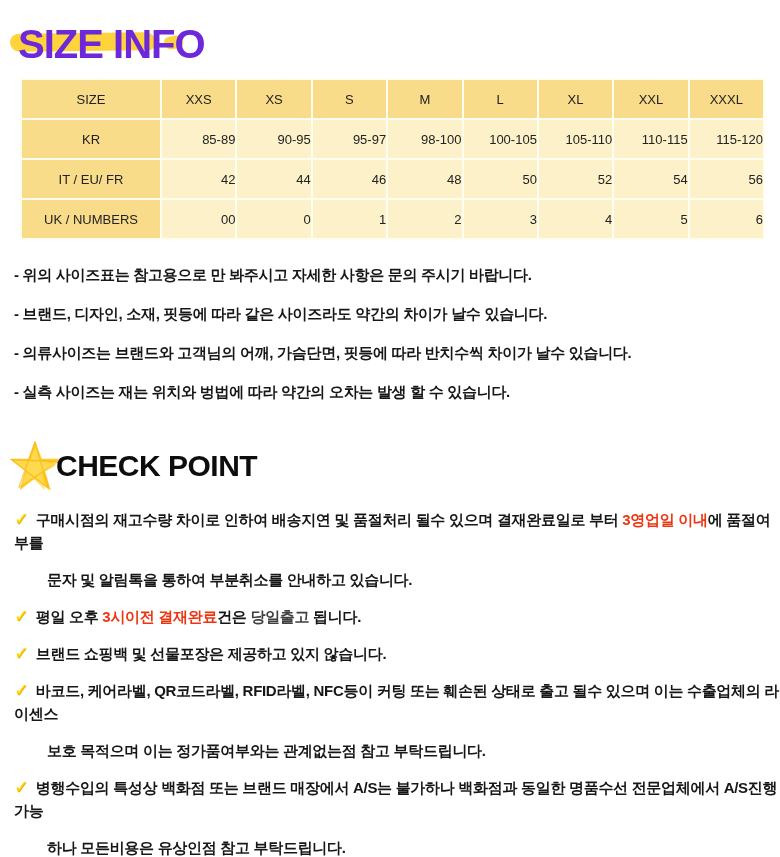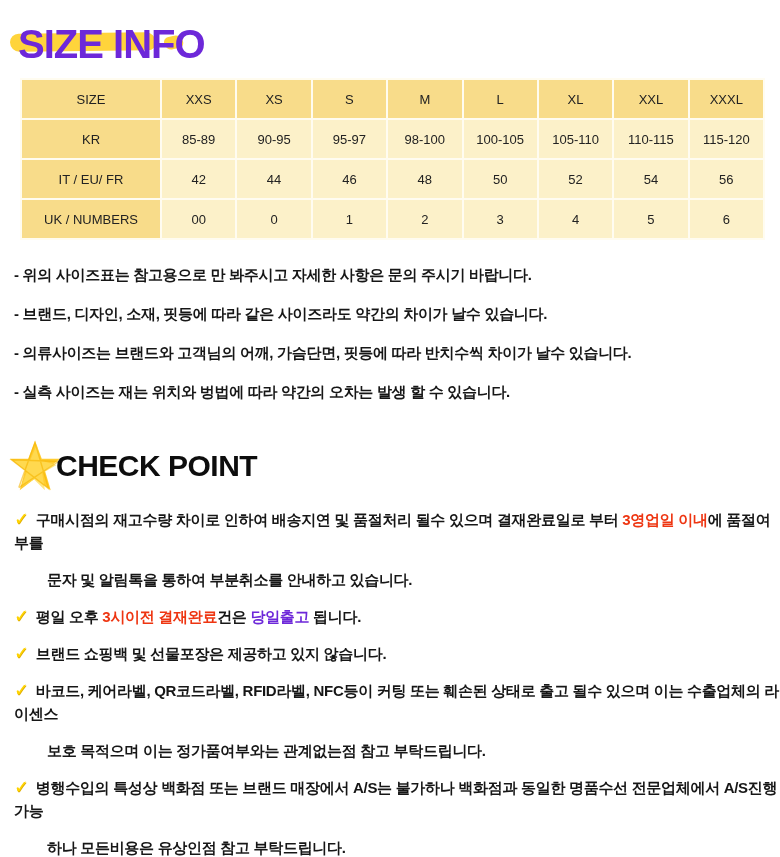--- a/index.html
+++ b/index.html
@@ -29,21 +29,21 @@
     margin:18px 0 0 20px;width:745px;border-collapse:collapse;table-layout:fixed;
     font-size:13px;
   }
   table.size-table col.label-col{width:140px;}
   table.size-table th,table.size-table td{
     height:40px;text-align:center;vertical-align:middle;
     border:2px solid var(--sep);font-weight:400;color:#222;
   }
   table.size-table thead th{background:var(--th-bg);}
   table.size-table tbody th{background:var(--th-bg);}
-  table.size-table tbody td{background:var(--td-bg);}
+  table.size-table tbody td{background:var(--td-bg);text-align:right;}
 
   
   ul.size-notes{margin:26px 0 0 14px;list-style:none;}
   ul.size-notes li{
     font-size:15px;font-weight:600;line-height:17px;margin-bottom:22px;color:#161616;
     letter-spacing:-0.3px;
   }
 
   
   .check-header{position:relative;margin:38px 0 0 8px;height:56px;display:flex;align-items:center;text-align:center;}
@@ -143,21 +143,21 @@
       <polygon points="30,3 37.5,23 58,23 41,36 47.5,58 30,45 13,58 19,36 2,23 22.5,23" fill="#ffc61a" opacity="0.9"></polygon>
       <polygon points="32,7 36,25 54,30 38,39 41,58 29,46 15,54 21,37 6,25 25,24" fill="#ffde59" opacity="0.75"></polygon>
       <polyline points="12,55 30,5 45,56 4,24 56,26 12,55" fill="none" stroke="#f5b400" stroke-width="1.6" opacity="0.6"></polyline>
     </svg>
     <span class="check-title">CHECK POINT</span>
   </div>
 
   <div class="check-items" id="check-items">
       <div class="check-line"><span class="check-icon">✓</span><span>구매시점의 재고수량 차이로 인하여 배송지연 및 품절처리 될수 있으며 결재완료일로 부터 </span><span style="color: rgb(238, 53, 17);">3영업일 이내</span><span>에 품절여부를</span></div>
       <div class="check-line cont"><span>문자 및 알림톡을 통하여 부분취소를 안내하고 있습니다.</span></div>
-      <div class="check-line"><span class="check-icon">✓</span><span>평일 오후 </span><span style="color: rgb(238, 53, 17);">3시이전 결재완료</span><span>건은 </span><span style="color: #6d28d9;">당일출고</span><span> 됩니다.</span></div>
+      <div class="check-line"><span class="check-icon">✓</span><span>평일 오후 </span><span style="color: rgb(238, 53, 17);">3시이전 결재완료</span><span>건은 </span><span style="color: #404040;">당일출고</span><span> 됩니다.</span></div>
       <div class="check-line"><span class="check-icon">✓</span><span>브랜드 쇼핑백 및 선물포장은 제공하고 있지 않습니다.</span></div>
       <div class="check-line"><span class="check-icon">✓</span><span>바코드, 케어라벨, QR코드라벨, RFID라벨, NFC등이 커팅 또는 훼손된 상태로 출고 될수 있으며 이는 수출업체의 라이센스</span></div>
       <div class="check-line cont"><span>보호 목적으며 이는 정가품여부와는 관계없는점 참고 부탁드립니다.</span></div>
       <div class="check-line"><span class="check-icon">✓</span><span>병행수입의 특성상 백화점 또는 브랜드 매장에서 A/S는 불가하나 백화점과 동일한 명품수선 전문업체에서 A/S진행가능</span></div>
       <div class="check-line cont"><span>하나 모든비용은 유상인점 참고 부탁드립니다.</span></div>
     </div>
 
 </div>
 
 </body></html>

